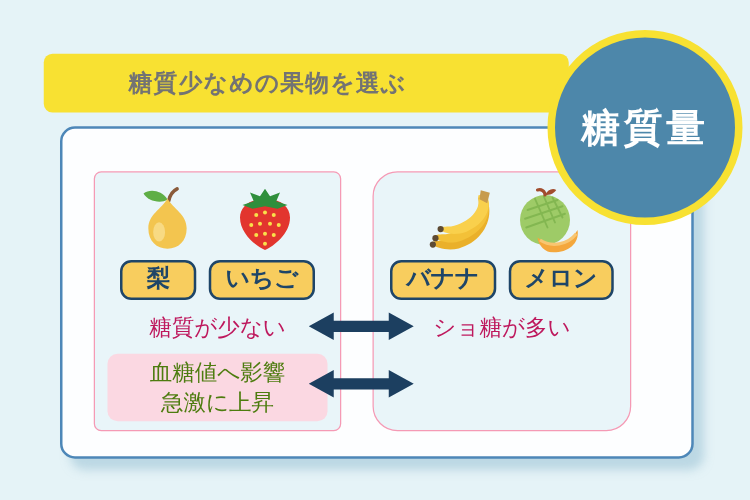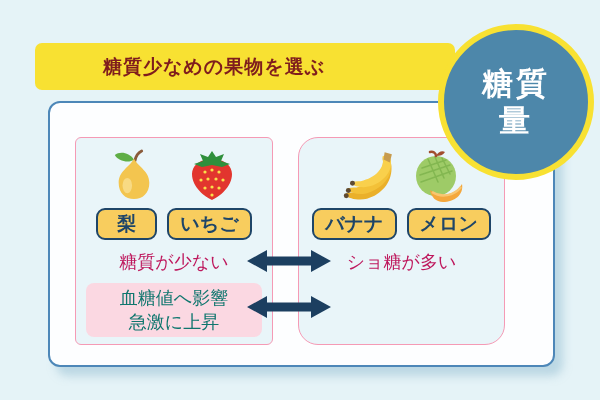--- a/index.html
+++ b/index.html
@@ -8,28 +8,28 @@
     background:#e5f3f7; overflow:hidden;
     font-family:"Liberation Sans","DejaVu Sans",sans-serif;
   }
   
   .banner {
     position:absolute; left:35px; top:43px; width:420px; height:47px;
     background:#f8e132; border-radius:7px;
     display:flex; align-items:center; justify-content:center;
     padding-right:62px; box-sizing:border-box;
   }
-  .banner-text { font-size:19px; font-weight:bold; color:#7f1d1d; letter-spacing:1px; }
+  .banner-text { font-size:19px; font-weight:bold; color:#737373; letter-spacing:1px; }
 
   
   .badge {
     position:absolute; left:438px; top:24px; width:156px; height:156px;
     background:#4d87aa; border:6px solid #f8e132; border-radius:50%;
     box-sizing:border-box; z-index:5;
-    display:flex; flex-direction:column; align-items:center; justify-content:center;
+    display:flex; flex-direction:row; align-items:center; justify-content:center;
   }
   .badge-line { color:#ffffff; font-size:31px; font-weight:bold; line-height:37px; letter-spacing:3px; }
 
   
   .card {
     position:absolute; left:48px; top:101px; width:507px; height:266px;
     background:#fdfeff; border:2px solid #4d87b8; border-radius:12px;
     box-sizing:border-box; box-shadow:8px 9px 8px rgba(147,190,210,0.5);
     z-index:1;
   }
@@ -53,21 +53,21 @@
     padding:1px 11px; line-height:26px; white-space:nowrap;
   }
   .fruit-label.single { padding:1px 19px; }
 
   .statement { margin:10px 0 0; font-size:18px; color:#be185d; }
 
   .note {
     margin-top:9px; width:calc(100% - 20px); min-height:48px;
     border-radius:8px; padding:3px 0; box-sizing:border-box;
     display:flex; flex-direction:column; align-items:center; justify-content:center;
-    font-size:18px; line-height:24px; color:#0f766e; text-align:center;
+    font-size:18px; line-height:24px; color:#4d7c0f; text-align:center;
   }
   .note.pink   { background:#fbd8e2; }
   .note.yellow { background:#f9e52c; }
 
   
   .arrow { position:absolute; left:246px; width:86px; height:26px; z-index:6; }
   .arrow path { fill:#1c3f60; }
   .arrow-top    { top:248px; }
   .arrow-bottom { top:294px; }
 

